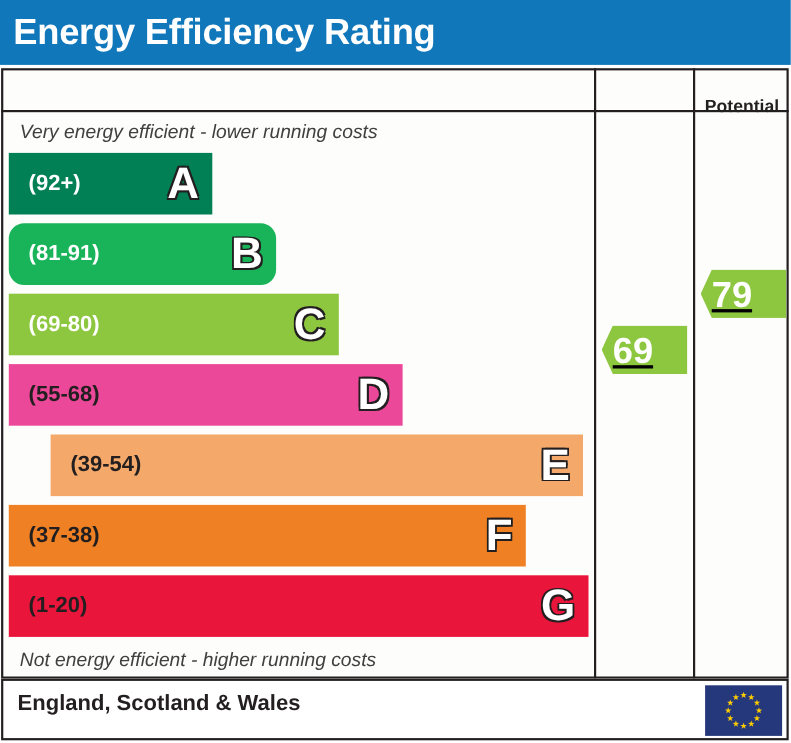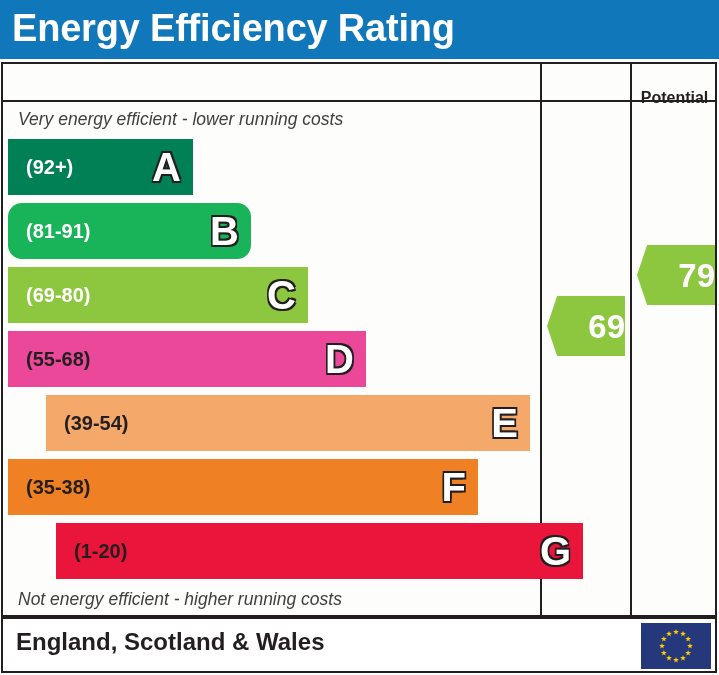--- a/index.html
+++ b/index.html
@@ -21,21 +21,21 @@
   
   .title-bar {
     position: absolute;
     left: 0; top: 0;
     width: 719px; height: 59px;
     background: #1177bb;
   }
   .title-text {
     position: absolute;
     left: 12px; top: 6px;
-    font-size: 38px;
+    font-size: 33px;
     font-weight: bold;
     color: #ffffff;
     letter-spacing: -0.2px;
     line-height: 45px;
     white-space: nowrap;
   }
 
   
   .table-frame {
     position: absolute;
@@ -115,25 +115,26 @@
     text-shadow:
       -1.6px -1.6px 0 #231f20,  1.6px -1.6px 0 #231f20,
       -1.6px  1.6px 0 #231f20,  1.6px  1.6px 0 #231f20;
   }
   .light-text .range { color: #ffffff; }
   .dark-text  .range { color: #231f20; }
 
   
   .marker {
     position: absolute;
-    height: 60px;
+    height: 44px;
     display: flex;
     align-items: center;
-    justify-content: flex-end;
+    justify-content: flex-start;
     clip-path: polygon(0% 50%, 13% 0%, 100% 0%, 100% 100%, 13% 100%);
+    text-decoration: underline;
   }
   .marker .val {
     font-size: 33px;
     font-weight: bold;
     color: #ffffff;
     line-height: 33px;
     padding-left: 10px;
   }
 
   
@@ -141,21 +142,21 @@
     position: absolute;
     left: 1px; top: 617px;
     width: 716px; height: 56px;
     border: 2px solid #231f20;
     box-sizing: border-box;
     background: #ffffff;
   }
   .footer-region {
     position: absolute;
     left: 16px; top: 628px;
-    font-size: 24px;
+    font-size: 20px;
     font-weight: bold;
     color: #231f20;
     white-space: nowrap;
   }
   .directive {
     position: absolute;
     left: 521px; top: 625px;
     width: 110px;
     font-size: 15.5px;
     color: #231f20;
@@ -203,24 +204,24 @@
       </div>
       <div class="bar dark-text" style="top: 331px; width: 358px; background: #ec4899;">
         <span class="range">(55-68)</span>
         <span class="letter">D</span>
       </div>
       <div class="bar dark-text" style="top: 395px; width: 484px; background: rgb(244, 169, 106); margin-left: 38px;">
         <span class="range">(39-54)</span>
         <span class="letter">E</span>
       </div>
       <div class="bar dark-text" style="top: 459px; width: 470px; background: rgb(239, 128, 35);">
-        <span class="range">(35-38)</span>
+        <span class="range">(37-38)</span>
         <span class="letter">F</span>
       </div>
-      <div class="bar dark-text" style="top: 523px; width: 527px; background: rgb(233, 21, 59); margin-left: 48px;">
+      <div class="bar dark-text" style="top: 523px; width: 527px; background: rgb(233, 21, 59);">
         <span class="range">(1-20)</span>
         <span class="letter">G</span>
       </div>
     </div>
 
   <div id="markers-host">
       <div class="marker" style="left: 547px; width: 78px; background: rgb(141, 198, 63); top: 296px;">
         <span class="val">69</span>
       </div>
       <div class="marker" style="left: 637px; width: 78px; background: rgb(141, 198, 63); top: 245px;">

